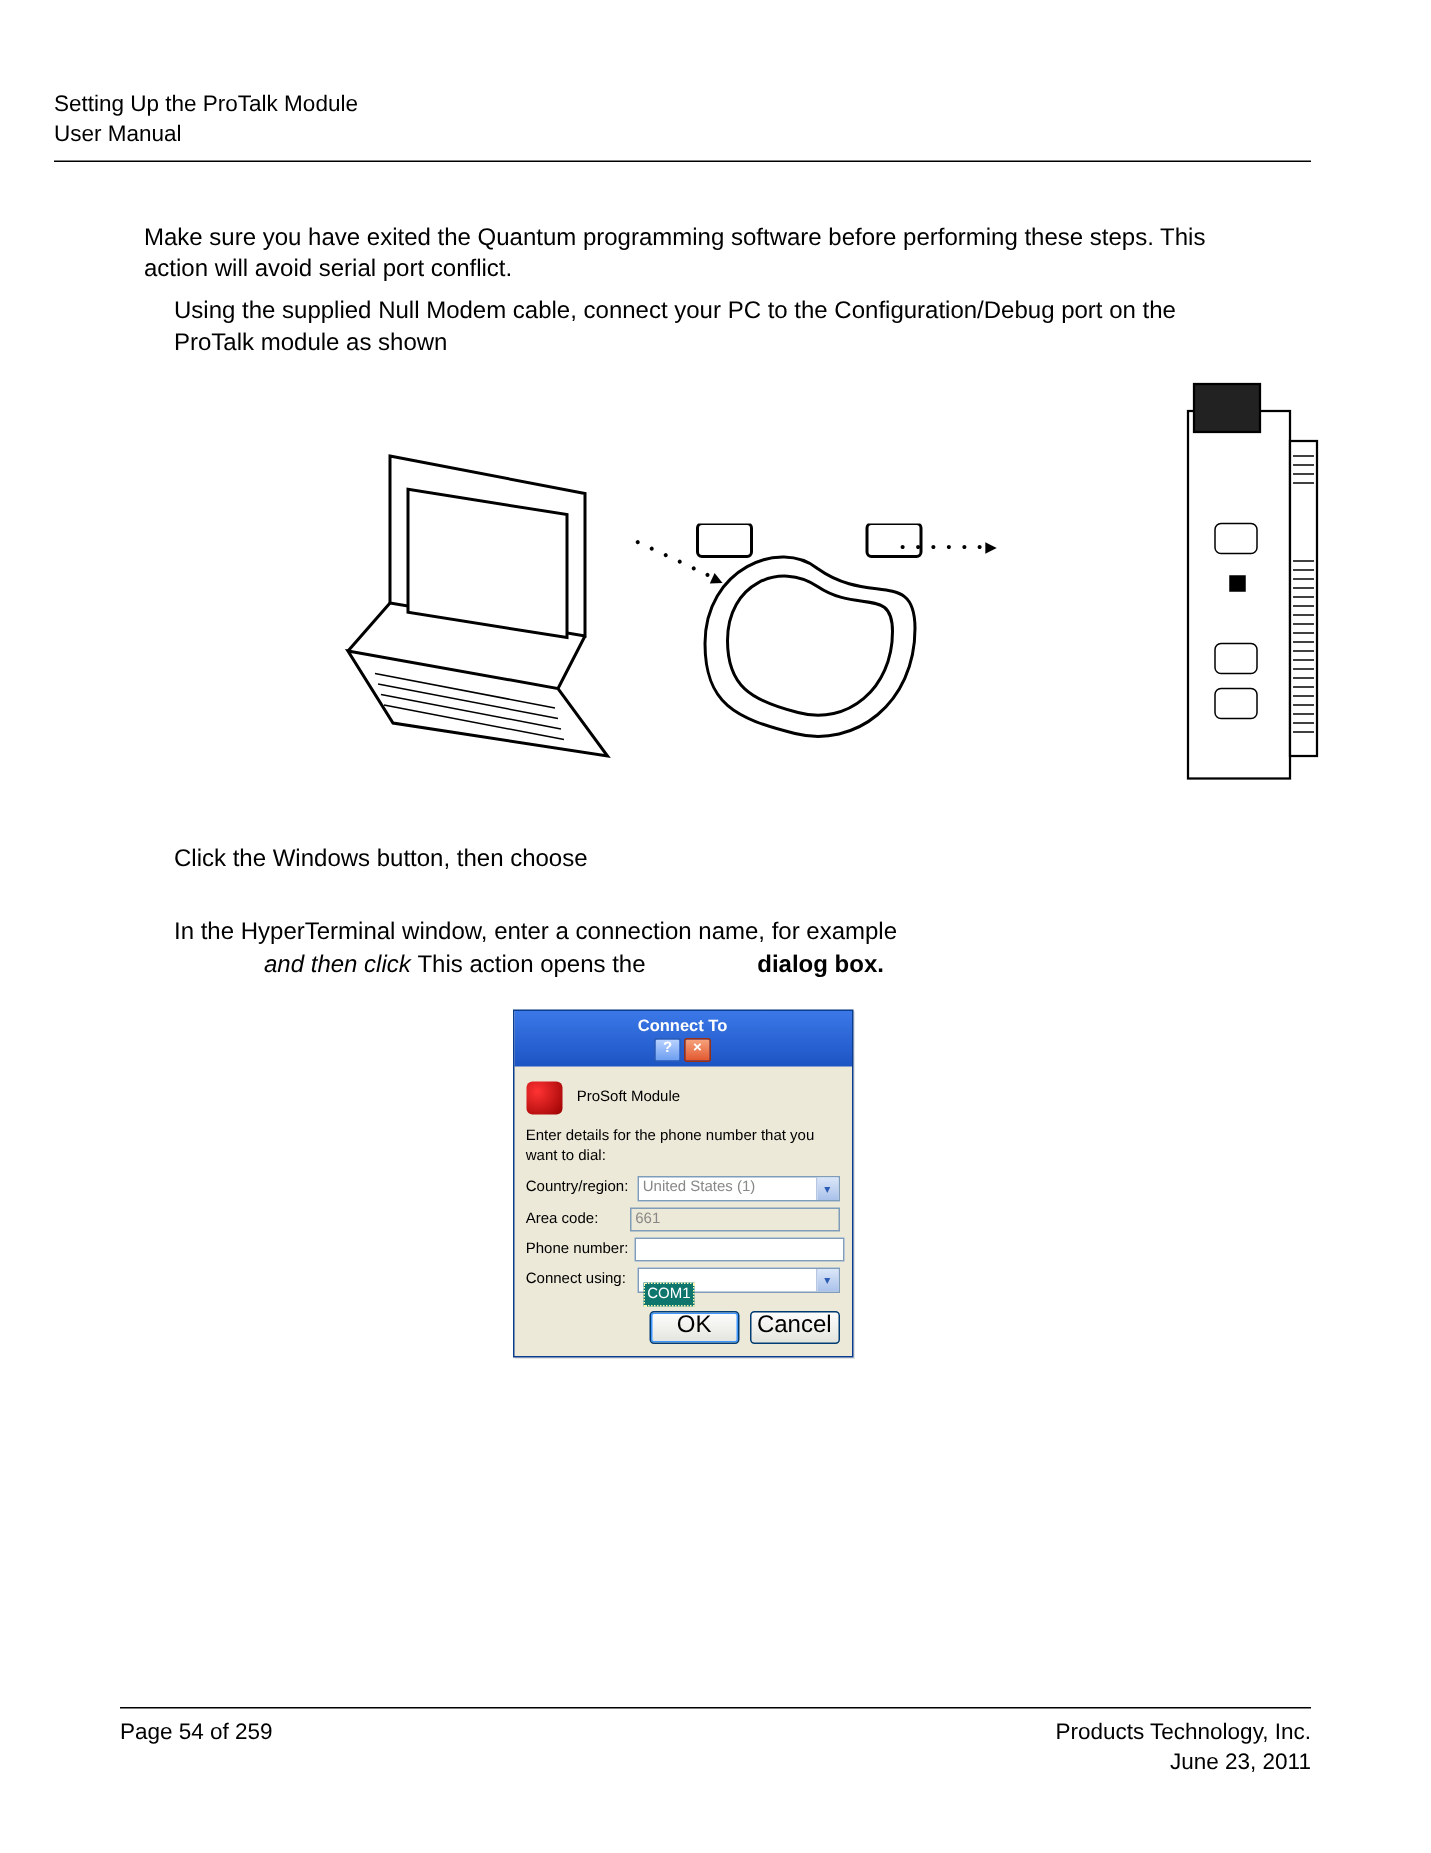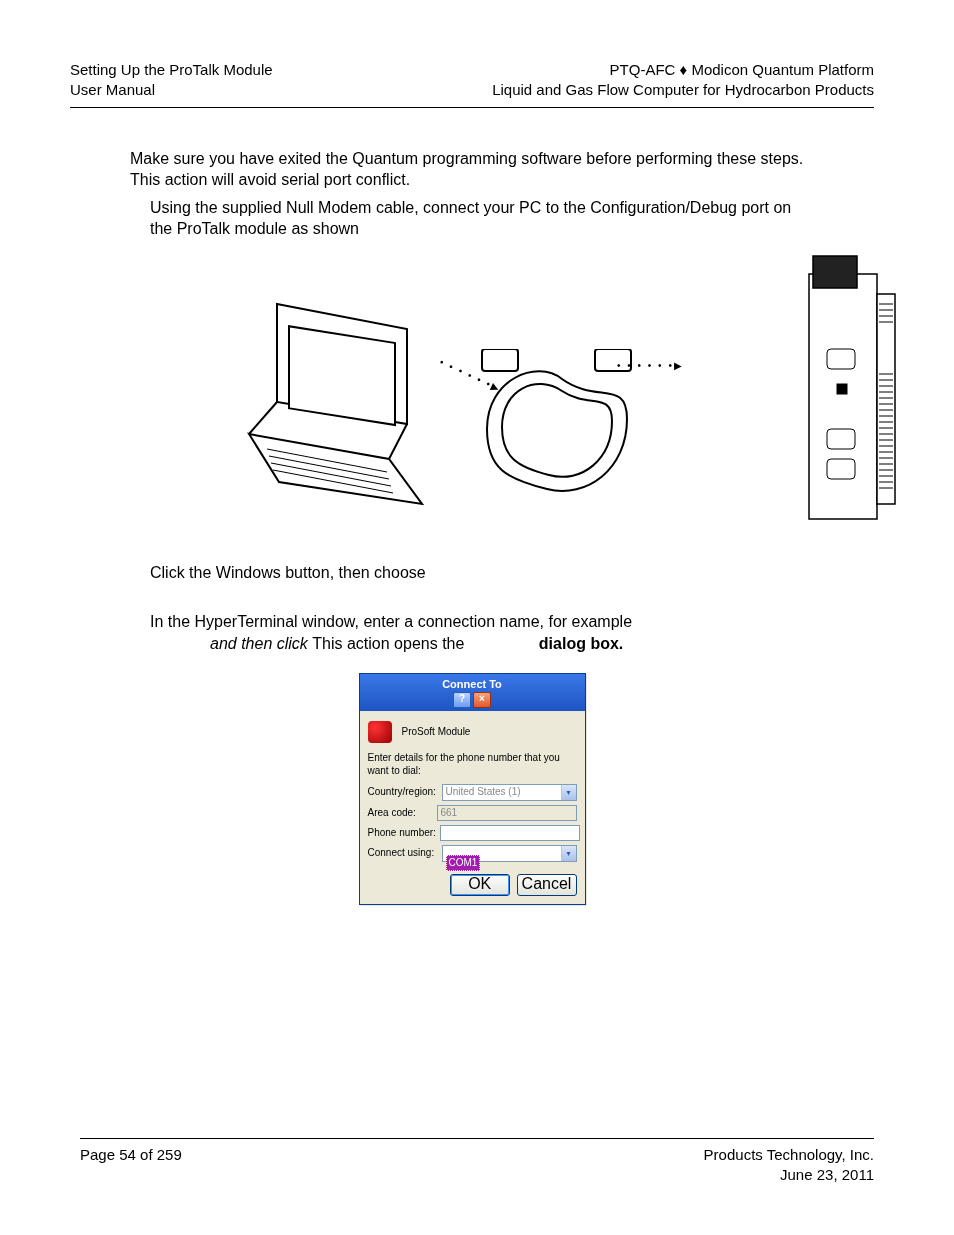--- a/index.html
+++ b/index.html
@@ -8,21 +8,21 @@
     padding: 0;
     background: #fff;
     font-family: Arial, Helvetica, sans-serif;
     color: #000;
   }
   .page {
     width: 954px;
     height: 1235px;
     position: relative;
     box-sizing: border-box;
-    padding: 60px 80px 40px 70px;
+    padding: 60px 80px 40px 36px;
   }
   .header {
     display: flex;
     justify-content: space-between;
     font-size: 15px;
     line-height: 1.35;
     padding-bottom: 6px;
   }
   .header .left { text-align: left; }
   .header .right { text-align: right; }
@@ -103,21 +103,21 @@
     padding-left:3px;
     box-sizing:border-box;
   }
   .dlg-select.disabled { color:#888; }
   .dlg-select .chev {
     width:14px; height:15px;
     border-left:1px solid #b5c7e3;
     background:linear-gradient(to bottom,#dbe6f8,#a9c1ea);
     text-align:center; font-size:8px; line-height:15px; color:#2a5bb5;
   }
-  .dlg-select.sel .val { background:#a21caf; color:#fff; padding:0 2px; border:1px dotted #fff7b3;margin-top:20px; }
+  .dlg-select.sel .val { background:#0f766e; color:#fff; padding:0 2px; border:1px dotted #fff7b3;margin-top:20px; }
   .dlg-btns { text-align:right; margin-top:12px; }
   .dlg-btn {
     display:inline-block; min-width:58px; height:20px;
     border:1px solid #003c74; border-radius:3px;
     background:linear-gradient(to bottom,#fdfdfd,#e4e4de);
     font-size:16px; line-height:18px; text-align:center;
     margin-left:4px;
   }
   .dlg-btn.ok { box-shadow:0 0 0 1px #3d95ff inset; }
   .phone-icon {
@@ -136,24 +136,20 @@
 </style>
 </head>
 <body>
 
 <div class="page">
 
   <div class="header">
     <div class="left">
       <div>Setting Up the ProTalk Module</div>
       <div>User Manual</div>
-    </div>
-    <div class="right">
-      <div>PTQ-AFC ♦ Modicon Quantum Platform</div>
-      <div>Liquid and Gas Flow Computer for Hydrocarbon Products</div>
     </div>
   </div>
   <hr class="rule">
 
   <div class="body">
     <p class="para">Make sure you have exited the Quantum programming software before performing these steps. This action will avoid serial port conflict.</p>
 
     <p class="step">Using the supplied Null Modem cable, connect your PC to the Configuration/Debug port on the ProTalk module as shown</p>
 
     <div class="illustration">

